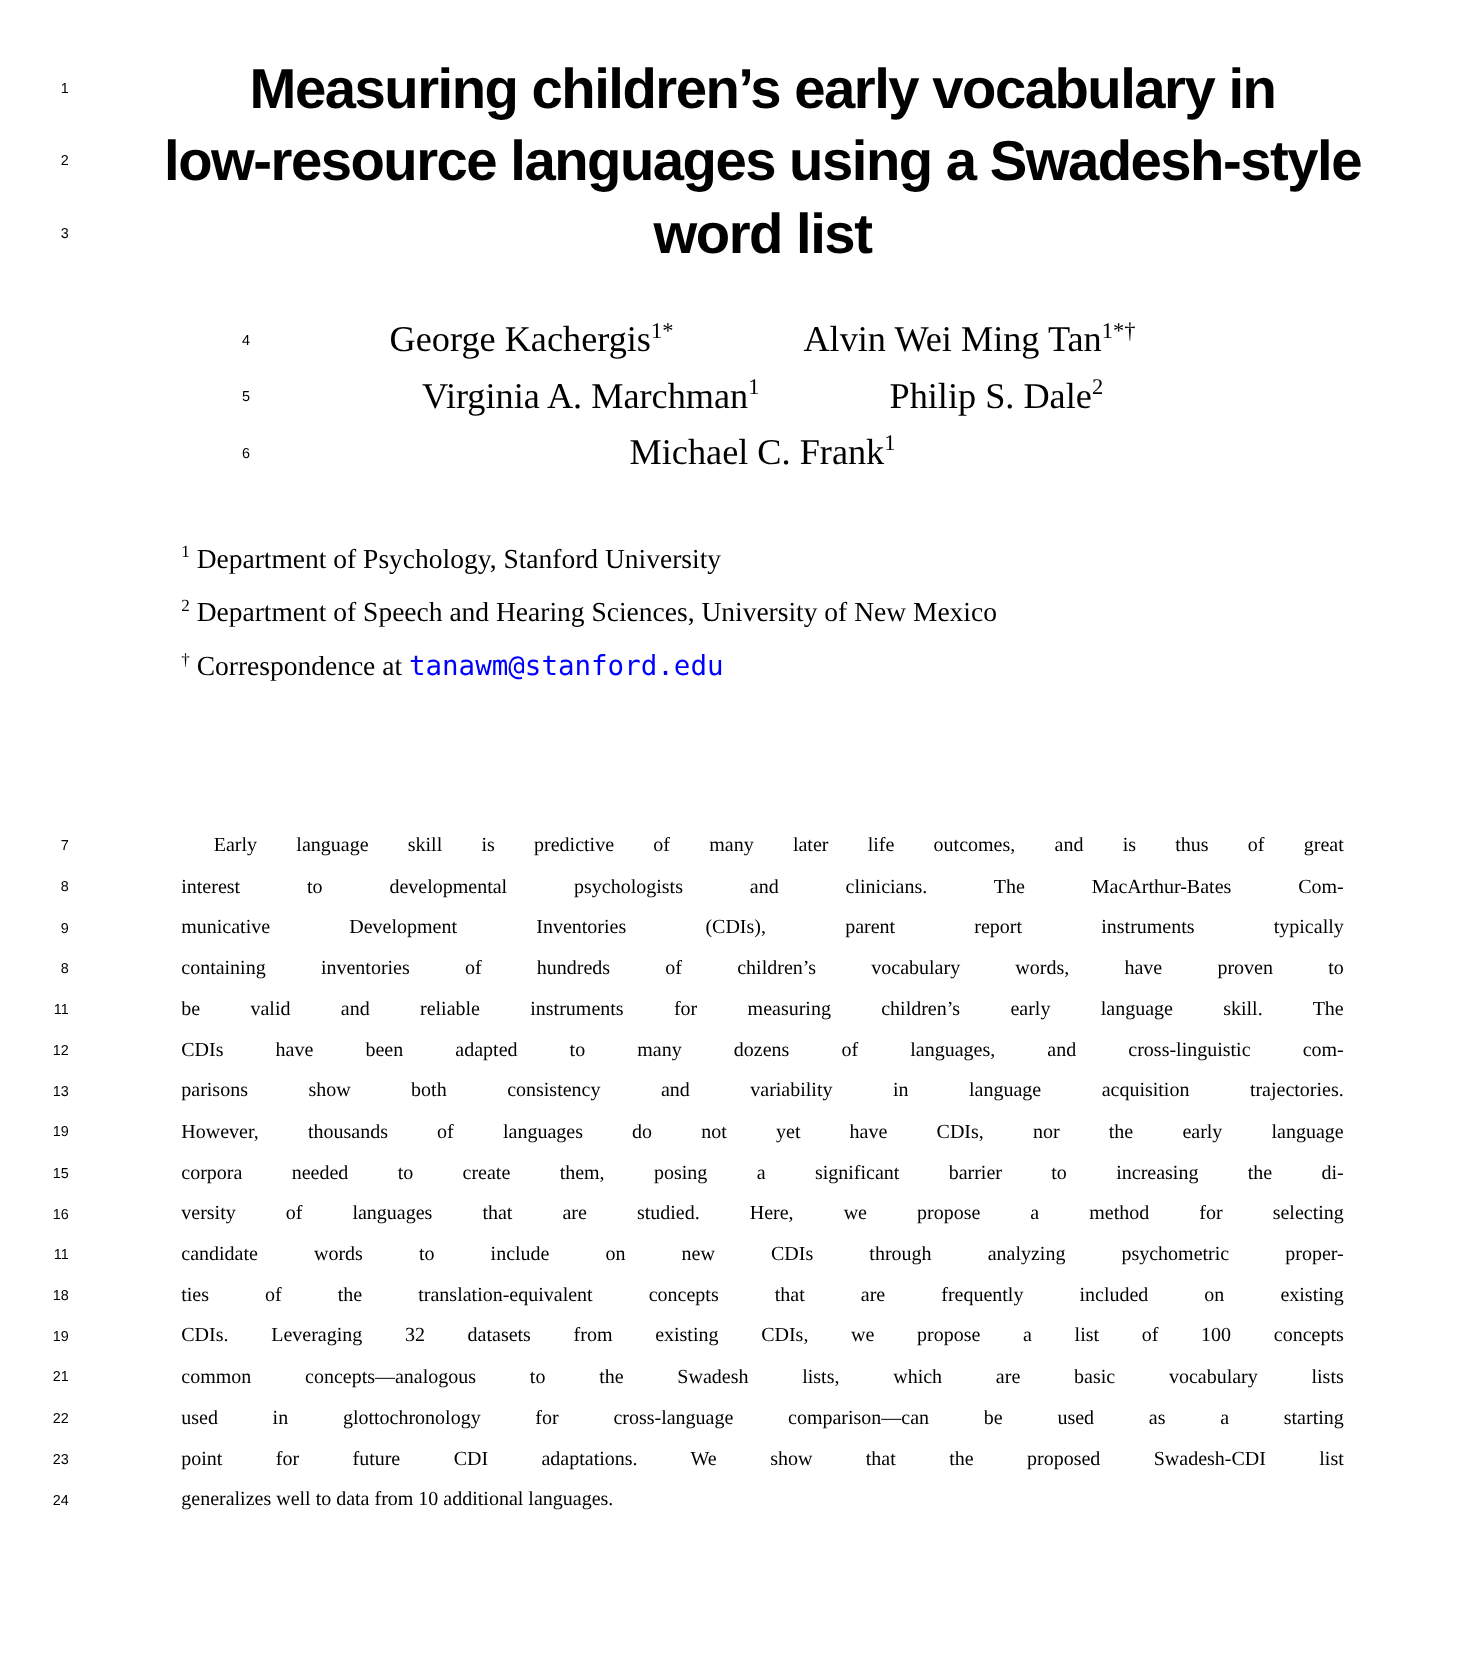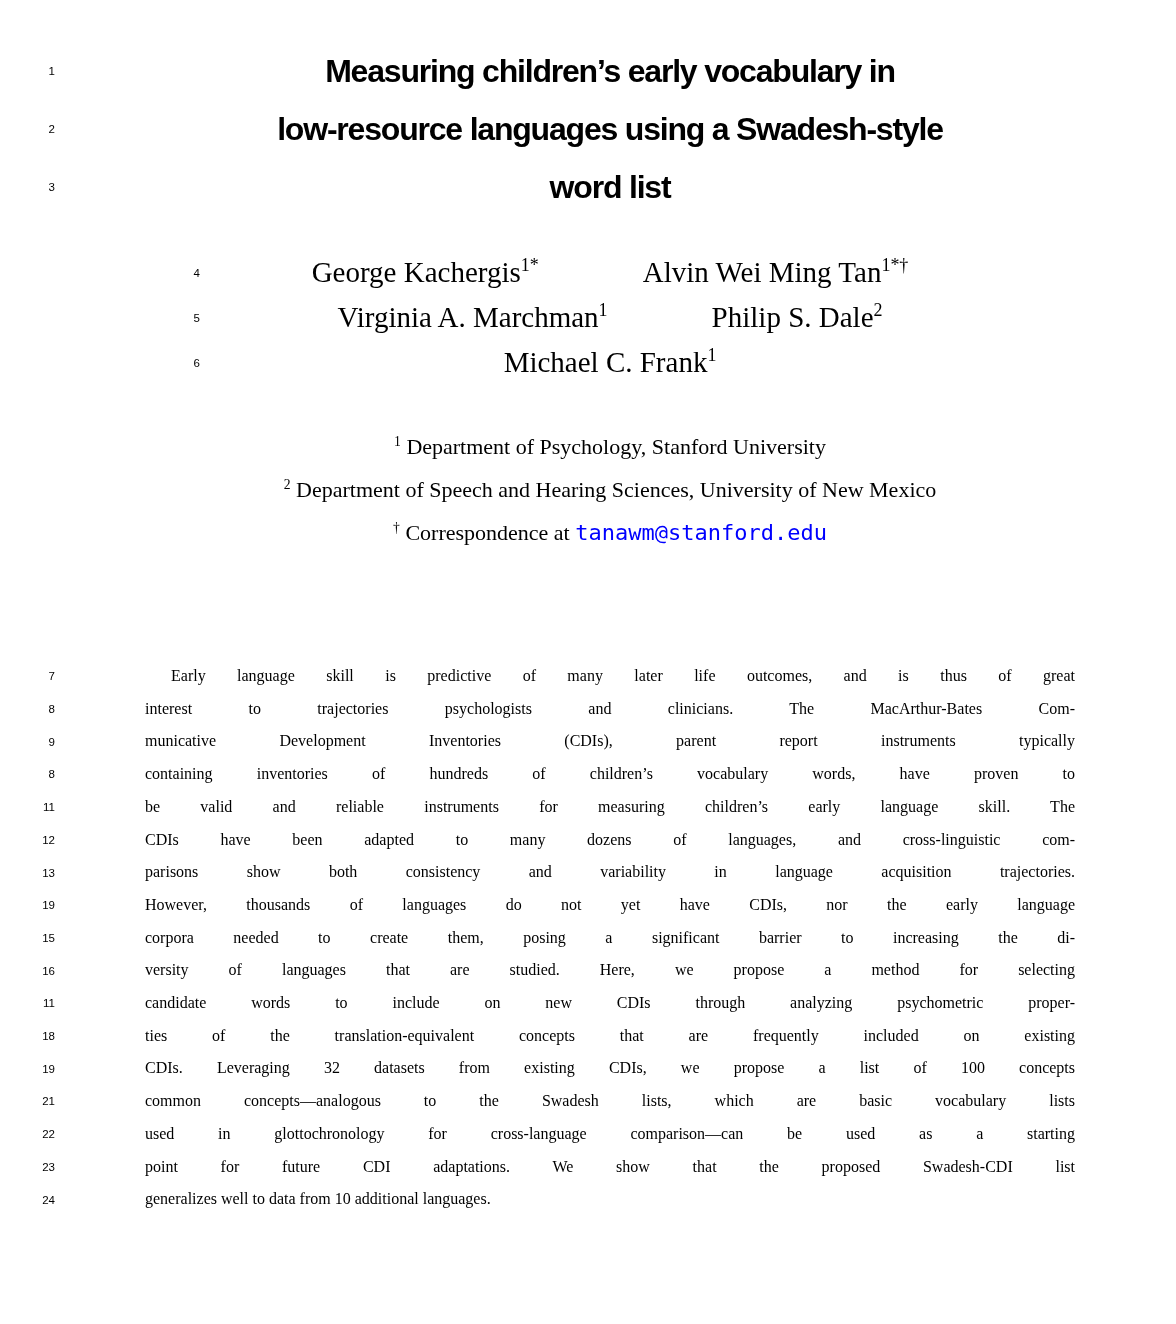--- a/index.html
+++ b/index.html
@@ -28,21 +28,21 @@
     display: flex;
     align-items: center;
     justify-content: flex-end;
   }
   
   .title-block { margin-left: 90px; width: 1040px; }
   .title-line {
     text-align: center;
     font-family: "Liberation Sans", sans-serif;
     font-weight: 700;
-    font-size: 32px;
+    font-size: 45px;
     letter-spacing: -1.2px;
     line-height: 58px;
     color: #000000;
   }
   
   .authors-block { margin-left: 145px; width: 930px; margin-top: 34px; }
   .author-row {
     display: flex;
     justify-content: center;
     gap: 104px;
@@ -51,21 +51,21 @@
   }
   .author-name { white-space: nowrap; }
   sup {
     font-size: 62%;
     line-height: 0;
     vertical-align: super;
   }
   
   .affil-block { margin-left: 145px; width: 930px; margin-top: 40px; }
   .affil-line {
-    text-align: center;
+    text-align: left;
     font-size: 22px;
     line-height: 43px;
     color: #000000;
   }
   .email-link {
     font-family: "DejaVu Sans Mono", monospace;
     font-size: 22px;
     text-decoration: none;
   }
   
@@ -145,21 +145,21 @@
     </div>
   </div>
 
   <div class="abstract-block">
     <div class="row">
         <span class="lnum">7</span>
         <div class="abs-line first">Early language skill is predictive of many later life outcomes, and is thus of great</div>
       </div>
     <div class="row">
         <span class="lnum">8</span>
-        <div class="abs-line">interest to trajectories psychologists and clinicians. The MacArthur-Bates Com-</div>
+        <div class="abs-line">interest to developmental psychologists and clinicians. The MacArthur-Bates Com-</div>
       </div>
     <div class="row">
         <span class="lnum">9</span>
         <div class="abs-line">municative Development Inventories (CDIs), parent report instruments typically</div>
       </div>
     <div class="row">
         <span class="lnum">8</span>
         <div class="abs-line">containing inventories of hundreds of children’s vocabulary words, have proven to</div>
       </div>
     <div class="row">

